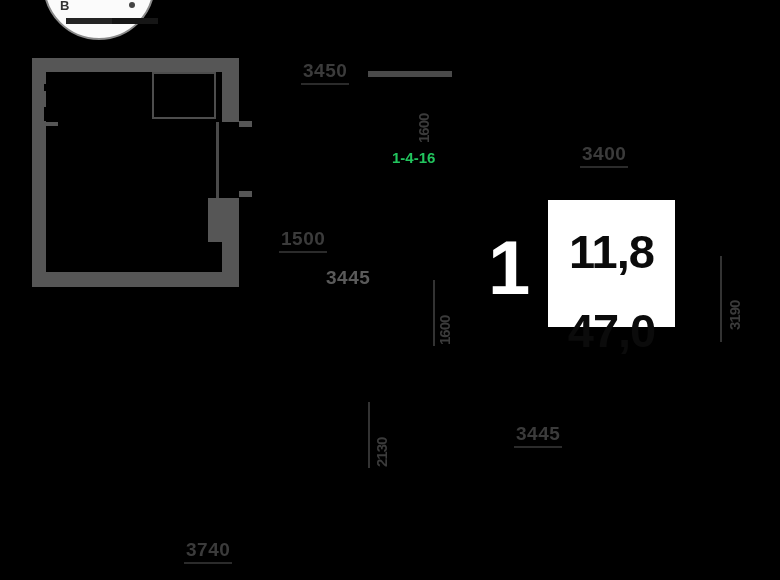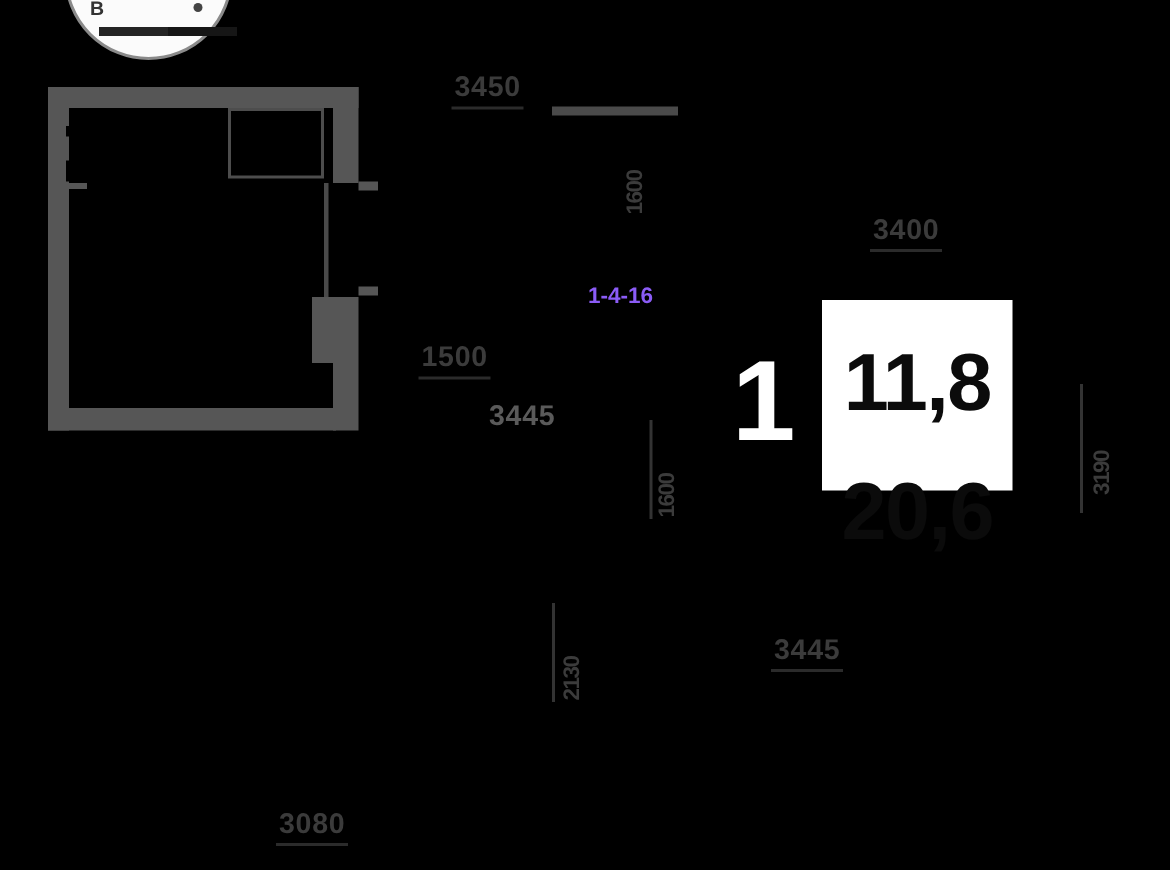--- a/index.html
+++ b/index.html
@@ -12,38 +12,38 @@
   .inner-rect{position:absolute;background:#000;border:2px solid #4d4d4d;}
   .frame-line{position:absolute;background:#4a4a4a;}
   
   .dim{position:absolute;color:#3b3b3b;font-weight:700;font-size:19px;
        letter-spacing:0.5px;white-space:nowrap;line-height:1;}
   .dim-h::after{content:"";position:absolute;left:-2px;right:-2px;bottom:-5px;
        height:2px;background:#2b2b2b;}
   .dim-v{writing-mode:vertical-rl;transform:rotate(180deg);font-size:15px;
        letter-spacing:-1px;}
   .dim-light{color:#5a5a5a;}
-  .dim-small{font-size:15px;color:#8b5cf6;letter-spacing:0;margin-top:40px;}
+  .dim-small{font-size:15px;color:#22c55e;letter-spacing:0;}
   .dimline{position:absolute;background:#333;}
   
   #compass{position:absolute;left:43px;top:-72px;width:108px;height:108px;
        border-radius:50%;background:#fbfbfb;border:2px solid #8a8a8a;}
   #compass-e{position:absolute;left:60px;top:-2px;color:#333;font-weight:700;
        font-size:13px;font-family:"Liberation Sans",sans-serif;}
   #compass-tick{position:absolute;left:129px;top:2px;width:6px;height:6px;
        background:#444;border-radius:50%;}
   .under-compass{position:absolute;height:6px;background:#242424;}
   .under-compass2{position:absolute;height:6px;background:#161616;}
   
   #unit-rooms{position:absolute;left:488px;top:230px;color:#fff;
        font-size:76px;font-weight:700;line-height:1;}
   #unit-box{position:absolute;left:548px;top:200px;width:127px;height:127px;
        background:#fff;display:flex;flex-direction:column;}
   .unit-cell{flex:1;display:flex;align-items:center;justify-content:center;
-       color:#0b0b0b;font-size:54px;font-weight:700;letter-spacing:-1px;margin-top:24px;}
+       color:#0b0b0b;font-size:47px;font-weight:700;letter-spacing:-1px;margin-top:24px;}
   .unit-divider{height:3px;background:#000;}
 </style>
 </head>
 <body>
 
 <div id="stage">
 
   <div id="compass"></div>
   <div id="compass-e">В</div>
   <div id="compass-tick"></div>
@@ -66,32 +66,32 @@
   <div class="slit" style="left:44px;top:84px;width:8px;height:7px;"></div>
   <div class="slit" style="left:44px;top:107px;width:8px;height:14px;"></div>
   <div class="wall" style="left:46px;top:122px;width:12px;height:4px;"></div>
 
   <div class="wall-dark" style="left:368px;top:71px;width:84px;height:6px;"></div>
 
   <div class="dimline" style="left:433px;top:280px;width:2px;height:66px;"></div>
   <div class="dimline" style="left:368px;top:402px;width:2px;height:66px;"></div>
   <div class="dimline" style="left:720px;top:256px;width:2px;height:86px;"></div>
 
-  <div class="dim dim-h" style="left:303px;top:49px;text-align:right;">3450</div>
+  <div class="dim dim-h" style="left:303px;top:61px;text-align:right;">3450</div>
   <div class="dim dim-v" style="left:416px;top:85px;height:58px;">1600</div>
   <div class="dim dim-small" style="left:392px;top:150px;">1-4-16</div>
   <div class="dim dim-h" style="left:281px;top:229px;">1500</div>
   <div class="dim dim-light" style="left:326px;top:268px;">3445</div>
   <div class="dim dim-v" style="left:437px;top:283px;height:62px;">1600</div>
   <div class="dim dim-v" style="left:374px;top:403px;height:64px;">2130</div>
   <div class="dim dim-h" style="left:582px;top:144px;">3400</div>
   <div class="dim dim-h" style="left:516px;top:424px;">3445</div>
   <div class="dim dim-v" style="left:727px;top:268px;height:62px;">3190</div>
-  <div class="dim dim-h" style="left:186px;top:540px;">3080</div>
+  <div class="dim dim-h" style="left:186px;top:540px;">3740</div>
 
   <div id="unit-rooms">1</div>
   <div id="unit-box">
     <div class="unit-cell">11,8</div>
     <div class="unit-divider"></div>
-    <div class="unit-cell">20,6</div>
+    <div class="unit-cell">47,0</div>
   </div>
 
 </div>
 
 </body></html>

